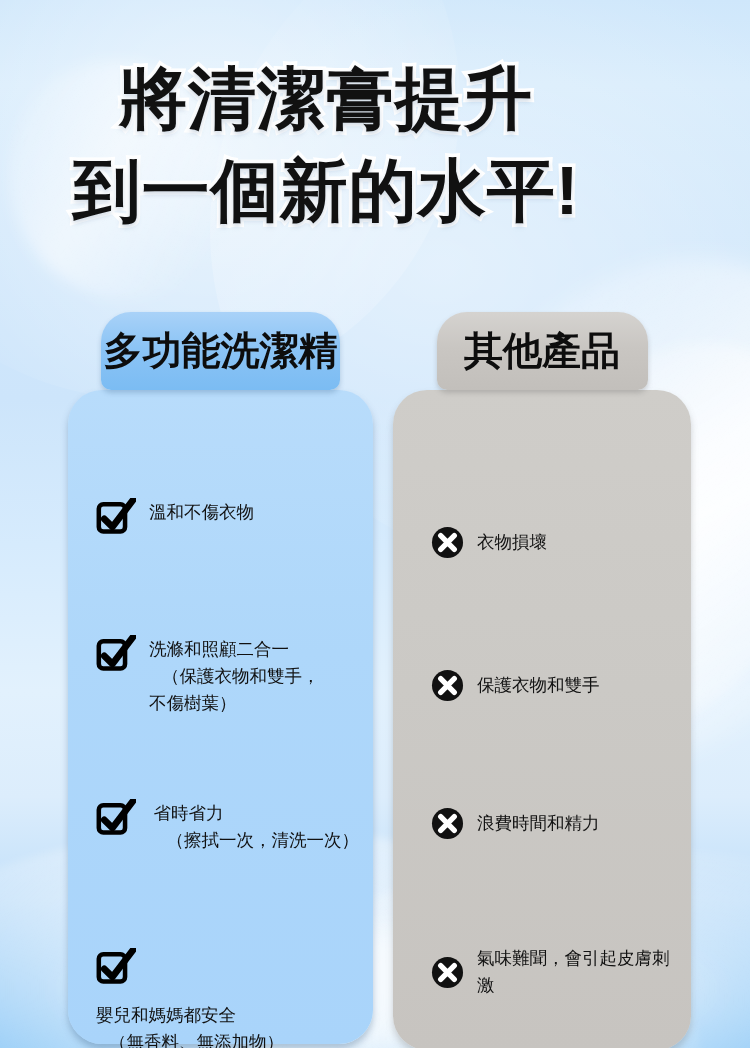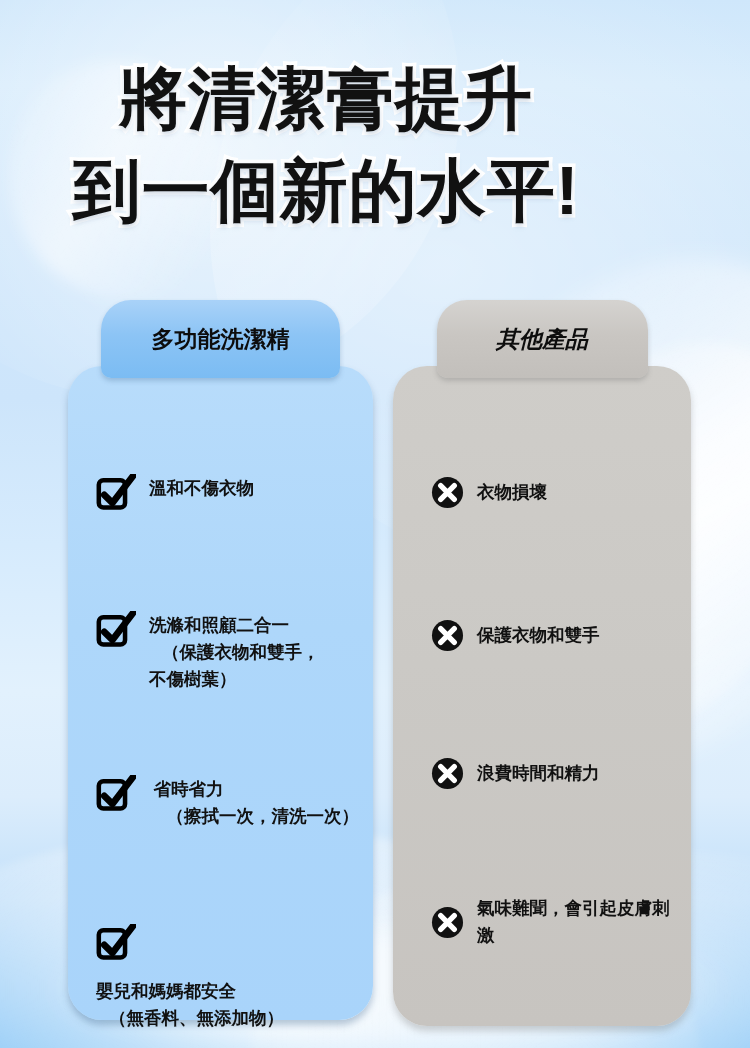--- a/index.html
+++ b/index.html
@@ -133,42 +133,41 @@
     position: absolute;
     top: 0;
   }
   .col-left  { left: 68px;  width: 305px; }
   .col-right { left: 393px; width: 298px; }
 
   
   .card-header {
     position: relative;
     z-index: 2;
-    margin: 0 auto;
+    margin: 12px auto;
     height: 78px;
     display: flex;
     align-items: center;
     justify-content: center;
     border-radius: 30px 30px 10px 10px;
-    font-size: 23px;
+    font-size: 39px;
     font-weight: 900;
     color: #0d0d0d;
     letter-spacing: 0px;
     white-space: nowrap;
   }
   .col-left .card-header {
     width: 239px;
     background: linear-gradient(180deg, #a9d2f8 0%, #8cc4f5 45%, #7bbcf3 100%);
     box-shadow: 0 3px 5px rgba(70,110,150,0.30);
   }
   .col-right .card-header {
     width: 211px;
     background: linear-gradient(180deg, #d5d3d0 0%, #c9c6c2 45%, #c2bfbb 100%);
     box-shadow: 0 3px 5px rgba(110,110,110,0.30);
-    font-style: italic;
   }
 
   
   .card-body {
     position: relative;
     z-index: 1;
     margin-top: -12px;
     border-radius: 34px;
     padding: 38px 14px 30px 14px;
   }
@@ -190,32 +189,32 @@
     gap: 13px;
   }
   .col-left .feature   { padding-left: 14px; }
   .col-right .feature  { padding-left: 24px; align-items: center; }
 
   .col-left .feature:nth-child(1) { margin-top: 68px; }
   .col-left .feature:nth-child(2) { margin-top: 97px; }
   .col-left .feature:nth-child(3) { margin-top: 80px; justify-content: space-between; }
   .col-left .feature:nth-child(4) { margin-top: 92px; flex-direction: column; }
 
-  .col-right .feature:nth-child(1) { margin-top: 72px; text-align: center; }
+  .col-right .feature:nth-child(1) { margin-top: 98px; text-align: center; }
   .col-right .feature:nth-child(2) { margin-top: 110px; }
   .col-right .feature:nth-child(3) { margin-top: 105px; }
   .col-right .feature:nth-child(4) { margin-top: 105px; }
 
   .check-icon { flex: 0 0 auto; width: 40px; height: 38px; margin-top: 2px; }
   .x-icon     { flex: 0 0 auto; width: 33px; height: 33px; }
 
   .feature-text {
     font-size: 17.5px;
     line-height: 27px;
-    font-weight: 700;
+    font-weight: 400;
     color: #111111;
     padding-top: 3px;
   }
   .col-right .feature-text { padding-top: 0; }
   .feature-main { display: block; }
   .feature-sub  { display: block; }
   .sub-indent-1 { padding-left: 13px; }
   .sub-indent-2 { padding-left: 0px; }
 
   .col-left .feature:nth-child(3) .feature-sub,

